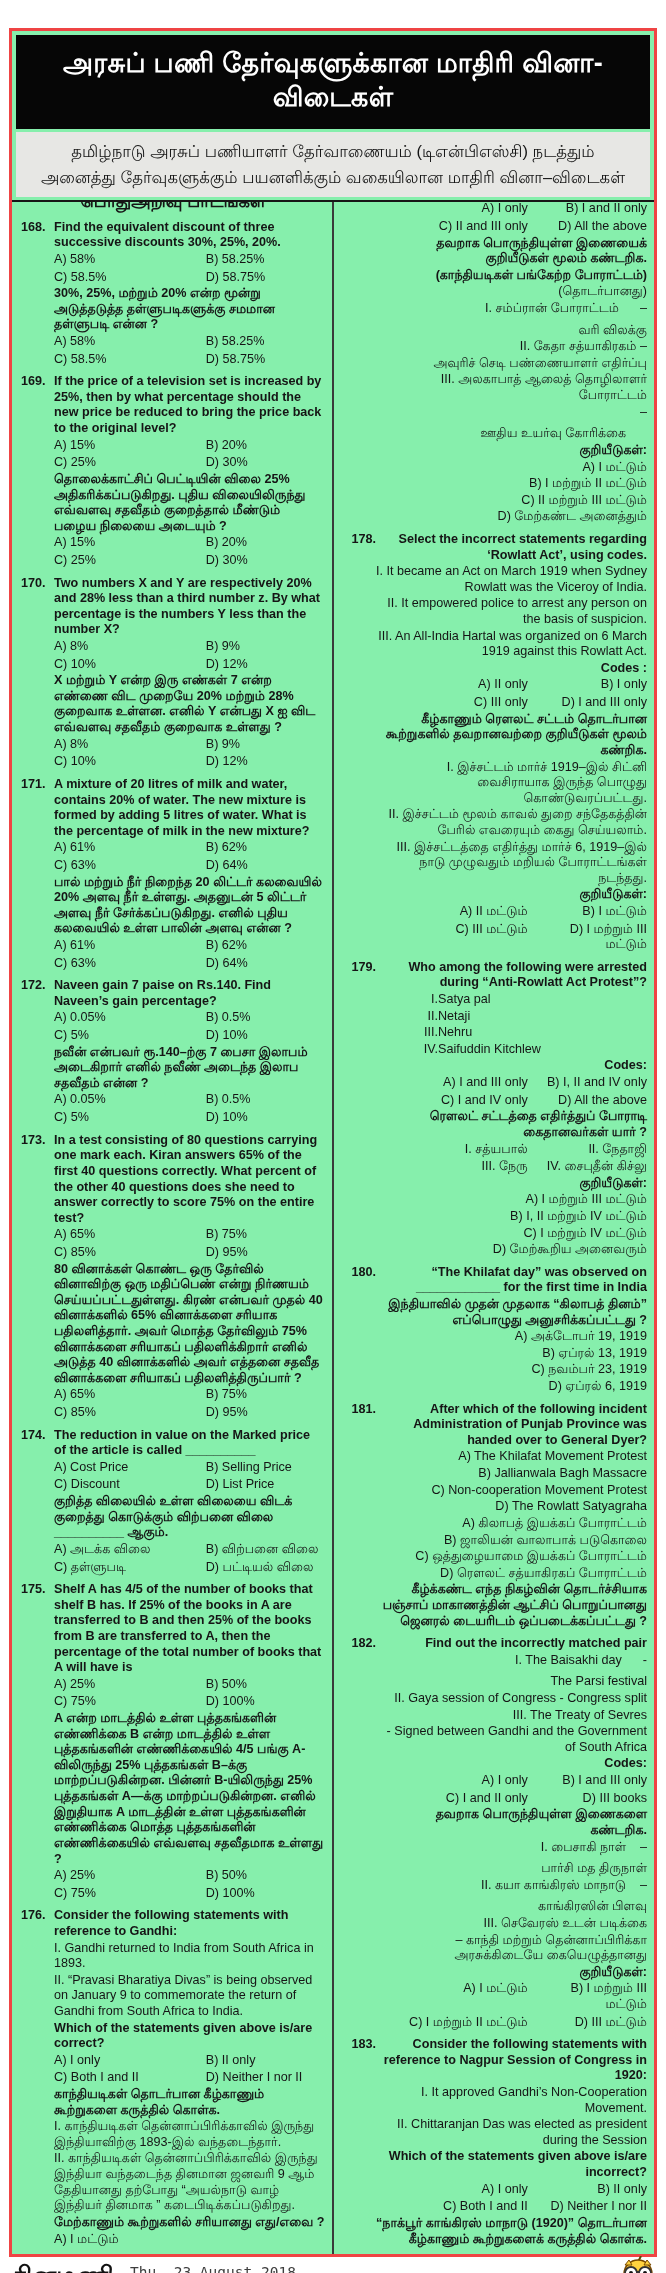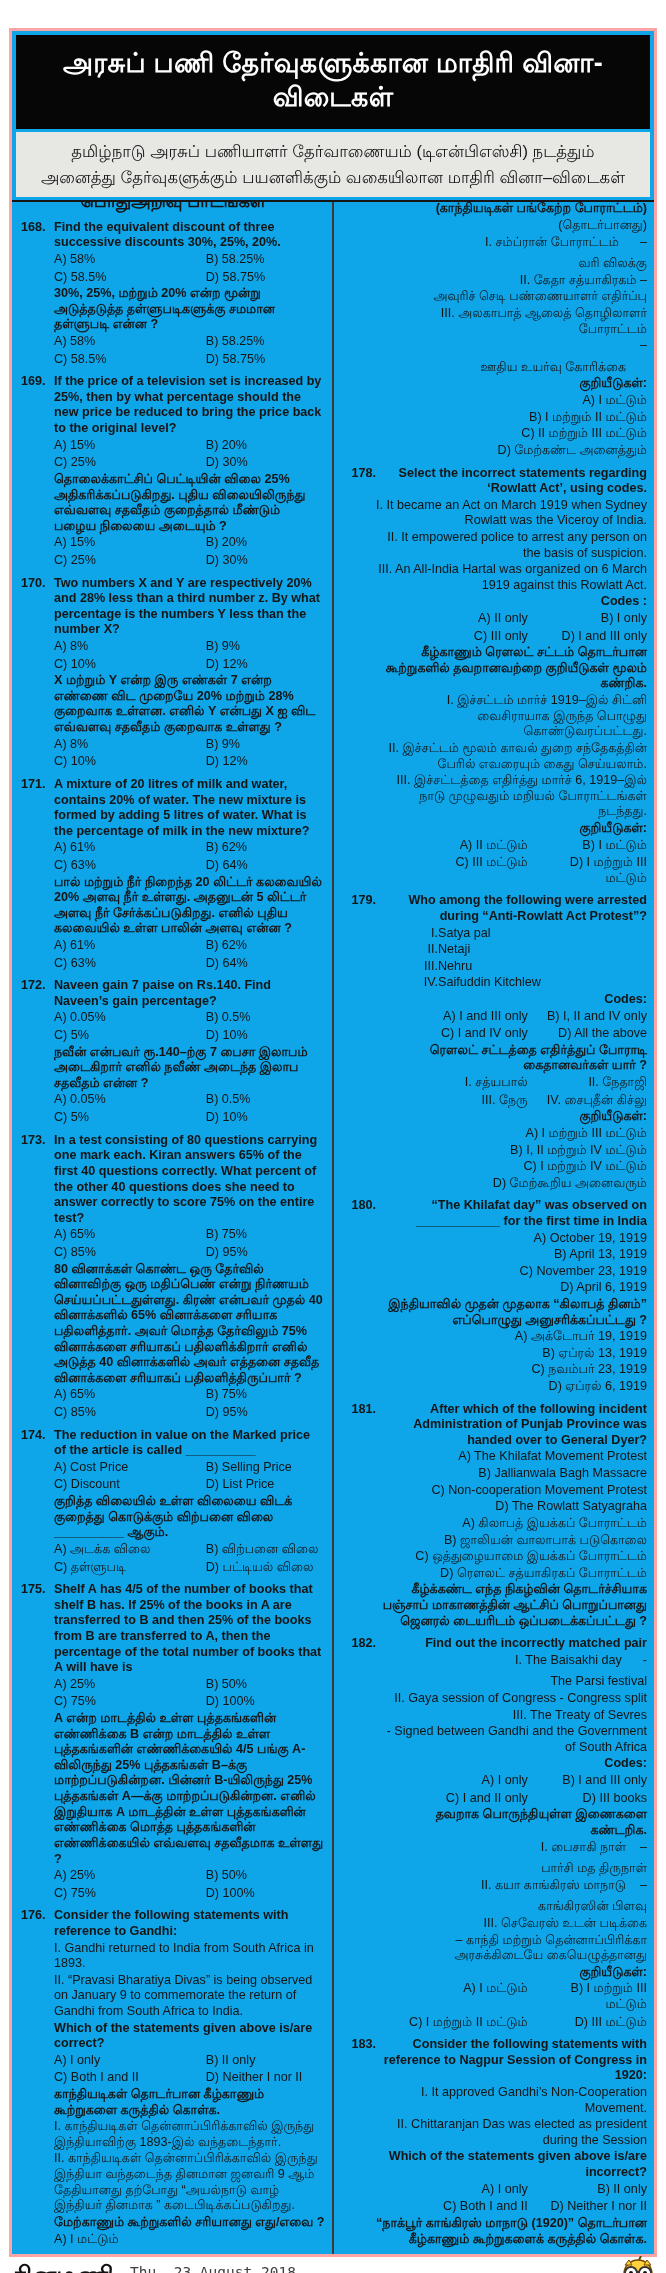--- a/index.html
+++ b/index.html
@@ -5,22 +5,22 @@
   html,body{margin:0;padding:0;}
   body{
     width:666px;
     background:#ffffff;
     font-family:"Liberation Sans", sans-serif;
     color:#151515;
     -webkit-font-smoothing:antialiased;
   }
   .outer{
     margin:28px 9px 0 9px;
-    border:3px solid #fca5a5;
-    background:#0ea5e9;
+    border:3px solid #ef4444;
+    background:#86efac;
   }
   .head-wrap{padding:4px 4px 0 4px;}
   .masthead{
     background:#060606;color:#ffffff;text-align:center;
     font-weight:bold;font-size:27px;padding:13px 4px;letter-spacing:.3px;
   }
   .subtitle{
     background:#e7e7e4;text-align:center;font-weight:normal;
     font-size:16.5px;line-height:1.55;padding:7px 2px;margin-top:3px;color:#141414;
   }
@@ -342,26 +342,20 @@
             <span class="opt">A) I மற்றும்  III மட்டும்</span>
             <span class="opt">B) I, II மற்றும்  IV மட்டும்</span>
             <span class="opt">C) I மற்றும் IV மட்டும்</span>
             <span class="opt">D) மேற்கூறிய அனைவரும்</span>
           </div>
         </div>
         <div class="question">
           <div class="blk qline">
             <span class="qnum">180.</span>
             <span class="qtx">“The Khilafat day” was observed on ____________ for the first time in India</span>
-          </div>
-          <div class="blk opts1">
-            <span class="opt">A) October 19, 1919</span>
-            <span class="opt">B) April 13, 1919</span>
-            <span class="opt">C) November 23, 1919</span>
-            <span class="opt">D) April 6, 1919</span>
           </div>
           <div class="blk bold">இந்தியாவில் முதன் முதலாக “கிலாபத் தினம்” எப்பொழுது அனுசரிக்கப்பட்டது ?</div>
           <div class="blk opts1">
             <span class="opt">A) அக்டோபர்  19,  1919</span>
             <span class="opt">B) ஏப்ரல்  13,  1919</span>
             <span class="opt">C) நவம்பர்  23,  1919</span>
             <span class="opt">D) ஏப்ரல்  6,  1919</span>
           </div>
         </div>
         <div class="question">

